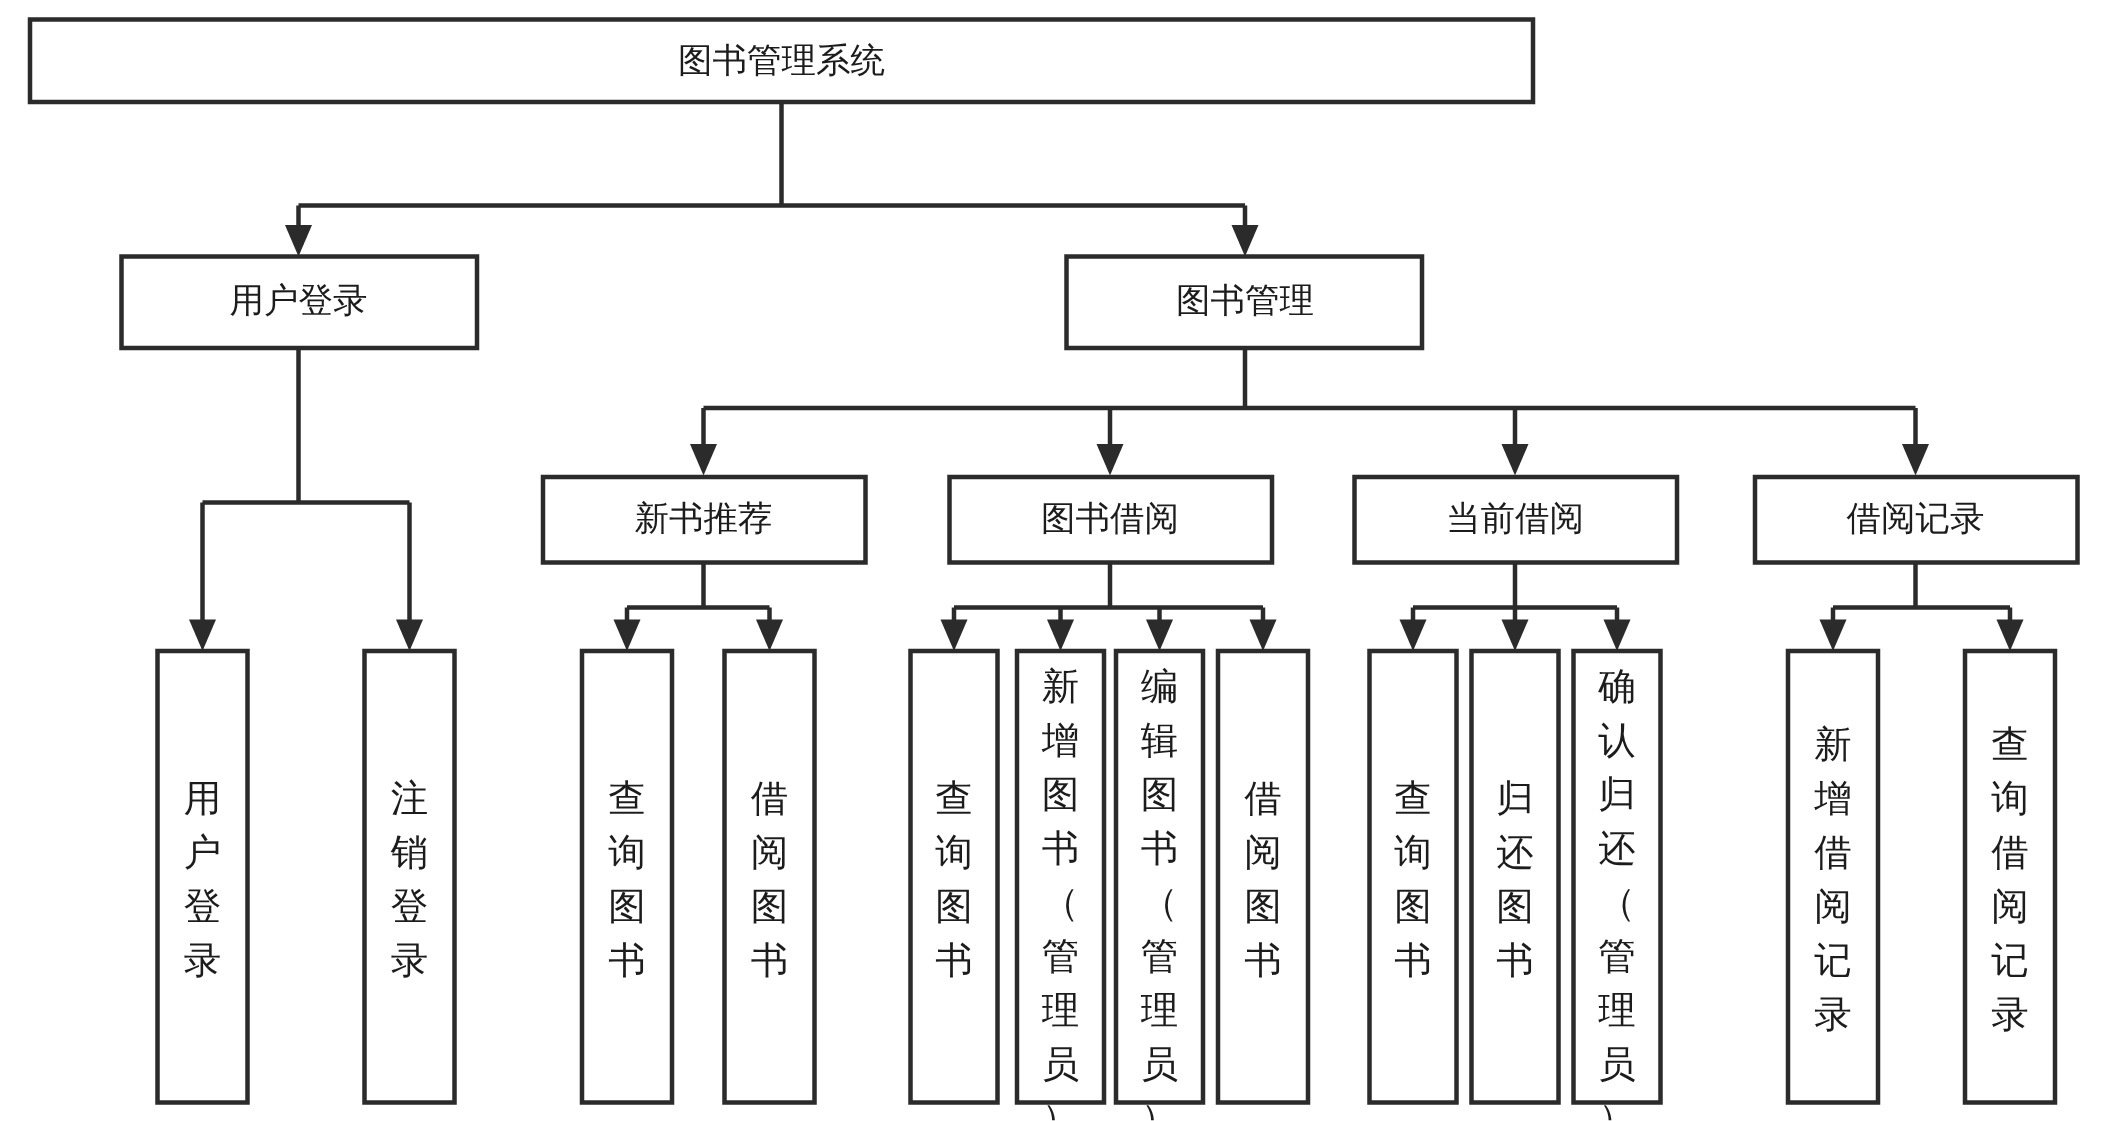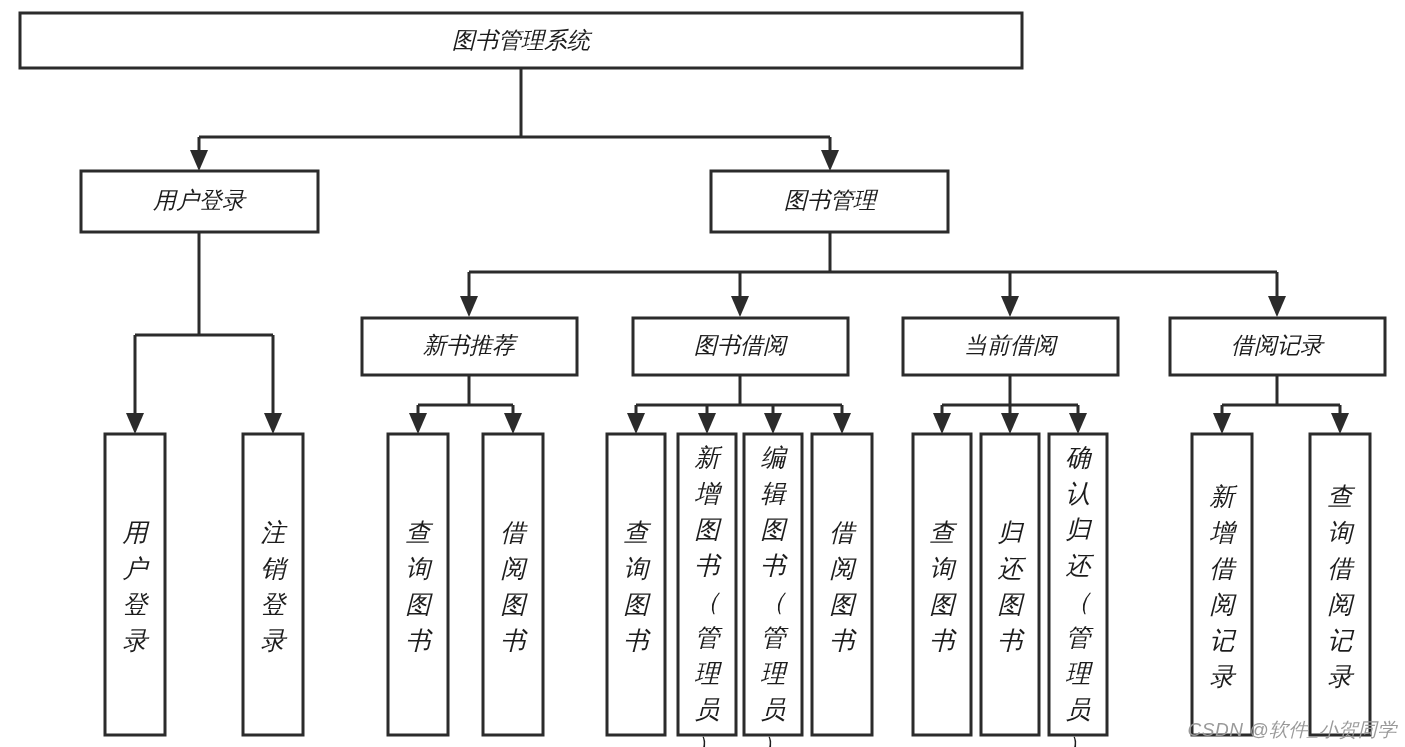--- a/index.html
+++ b/index.html
@@ -11,21 +11,20 @@
     width: 1405px;
     height: 747px;
     font-family: "Liberation Sans", "DejaVu Sans", sans-serif;
     overflow: hidden;
   }
   #diagram-root {
     position: relative;
     width: 1405px;
     height: 747px;
     background: #ffffff;
-    font-style: italic;
   }
   svg.diagram-canvas {
     position: absolute;
     left: 0;
     top: 0;
     width: 1405px;
     height: 747px;
   }
   .node-box {
     fill: #ffffff;
@@ -230,15 +229,14 @@
       <rect class="node-box" x="1192" y="434" width="60" height="301"></rect>
       <text class="node-label-v" x="1222" y="504.58"><tspan x="1222" y="504.58">新</tspan><tspan x="1222" y="540.5799999999999">增</tspan><tspan x="1222" y="576.5799999999999">借</tspan><tspan x="1222" y="612.5799999999999">阅</tspan><tspan x="1222" y="648.5799999999999">记</tspan><tspan x="1222" y="684.5799999999999">录</tspan></text>
     </g>
     <g>
       <rect class="node-box" x="1310" y="434" width="60" height="301"></rect>
       <text class="node-label-v" x="1340" y="504.58"><tspan x="1340" y="504.58">查</tspan><tspan x="1340" y="540.5799999999999">询</tspan><tspan x="1340" y="576.5799999999999">借</tspan><tspan x="1340" y="612.5799999999999">阅</tspan><tspan x="1340" y="648.5799999999999">记</tspan><tspan x="1340" y="684.5799999999999">录</tspan></text>
     </g>
 
   </svg>
 
-  <div class="watermark">CSDN @软件_小贺同学</div>
 
 </div>
 
 </body></html>

